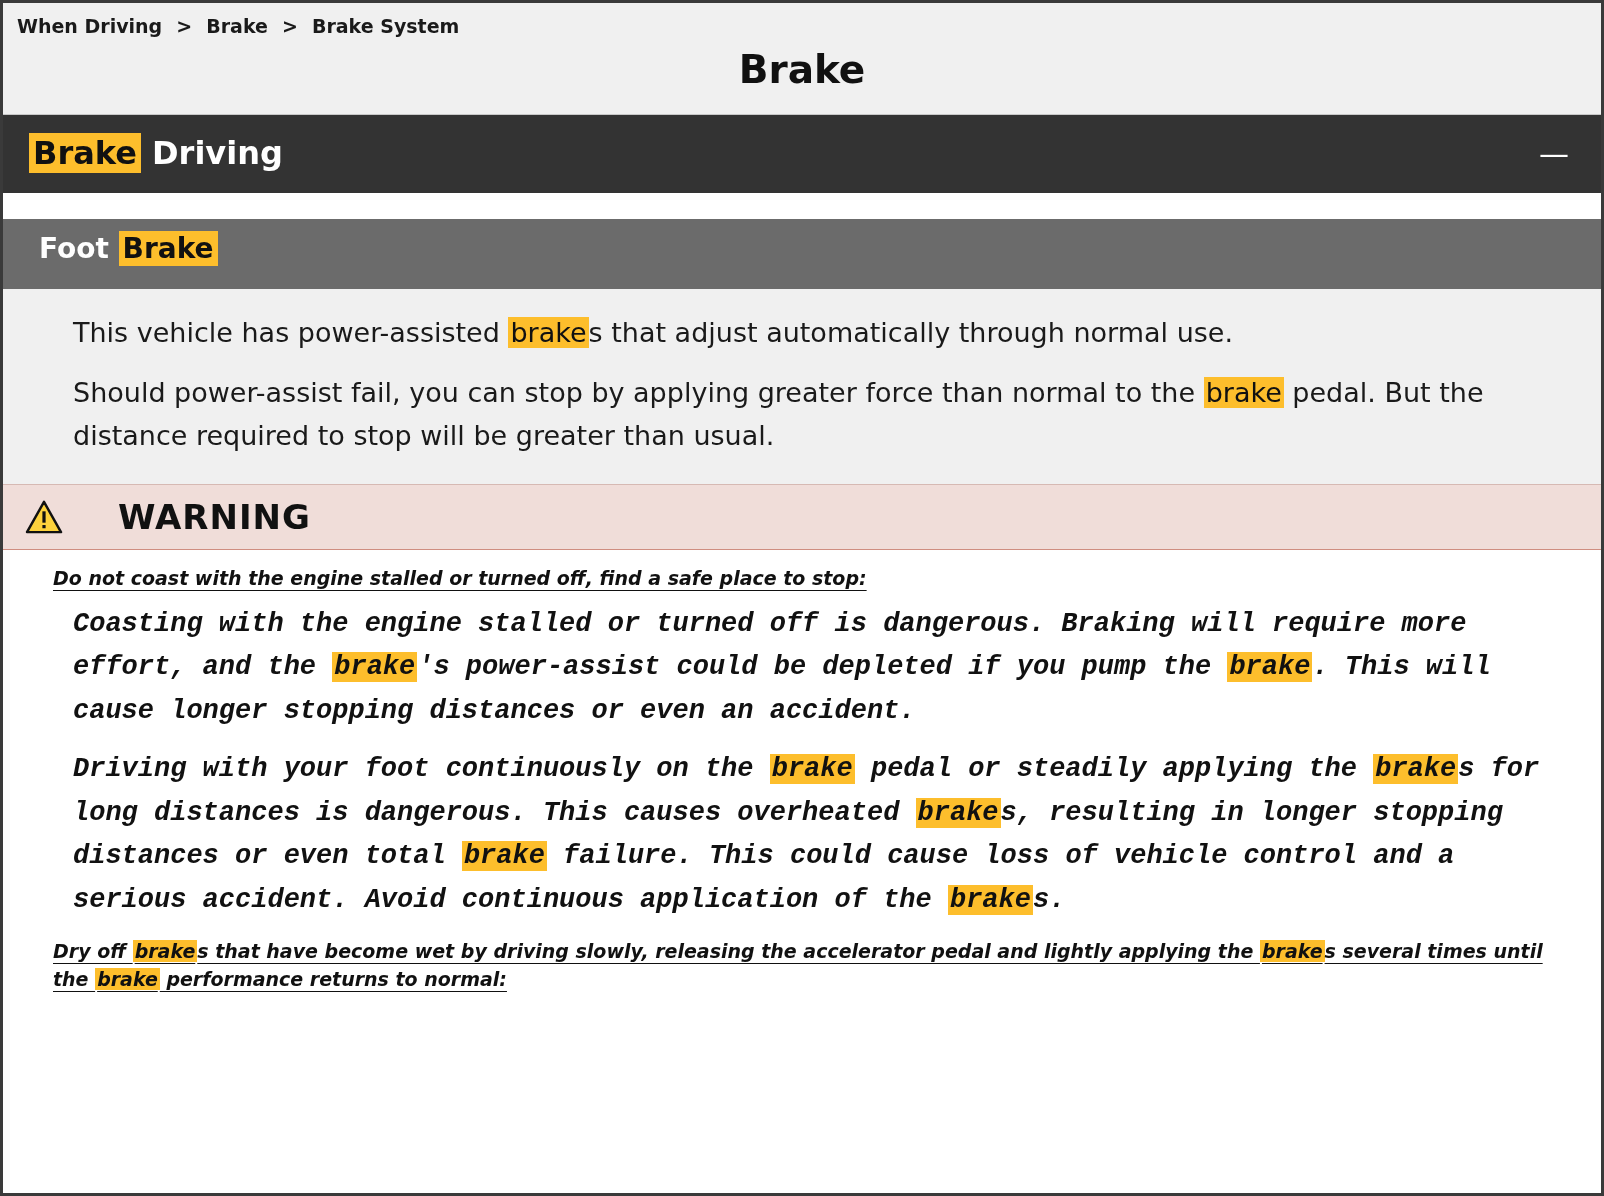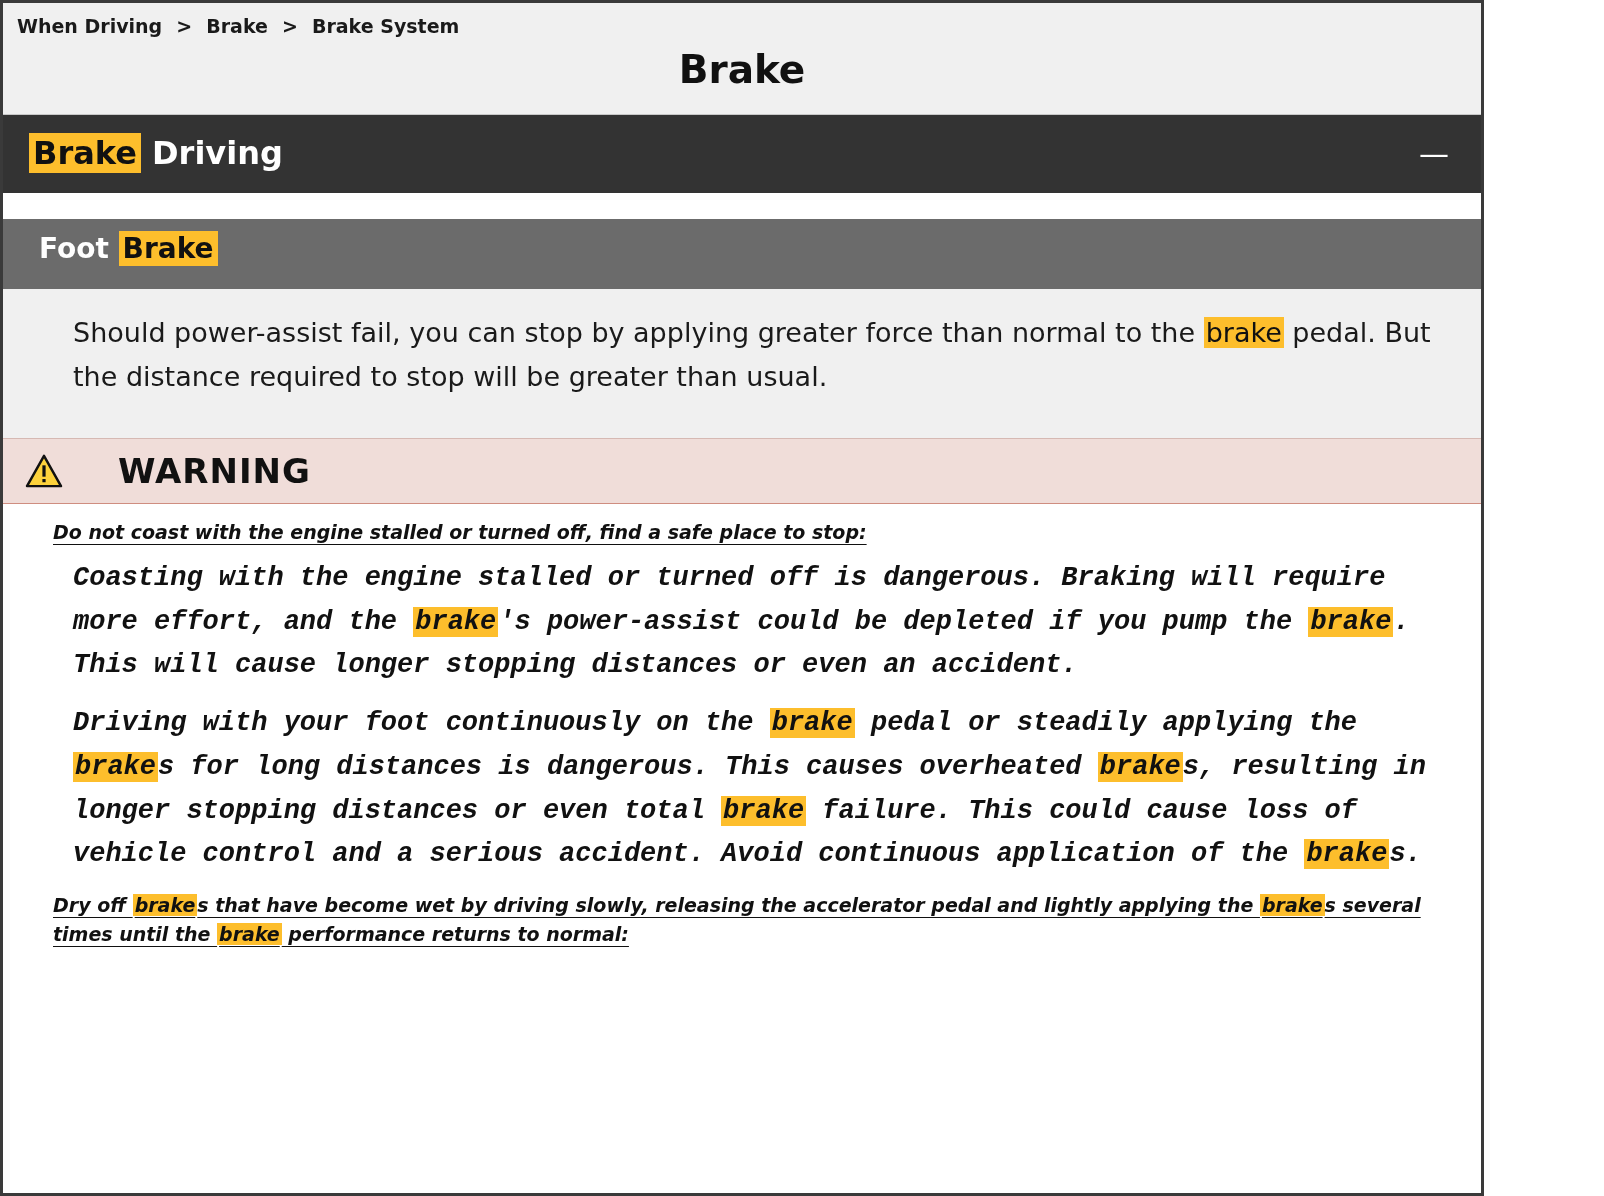--- a/index.html
+++ b/index.html
@@ -8,21 +8,21 @@
     background: #ffffff;
   }
   body {
     width: 1604px;
     height: 1196px;
     font-family: "DejaVu Sans", sans-serif;
     overflow: hidden;
   }
   .page {
     position: relative;
-    width: 1484px;
+    width: 1604px;
     height: 1196px;
     box-sizing: border-box;
     border: 3px solid #3a3a3a;
     background: #ffffff;
     overflow: hidden;
   }
 
   
   .top-area {
     background: #f0f0f0;
@@ -96,21 +96,21 @@
     background: #f0f0f0;
     padding: 22px 34px 26px 70px;
   }
   .body-block p {
     margin: 0 0 16px 0;
     font-size: 27px;
     line-height: 1.62;
     color: #1a1a1a;
   }
   .body-block p:last-child {
-    margin-bottom: 14px;
+    margin-bottom: 0;
   }
 
   
   .warning-bar {
     background: #f0ddd9;
     border-top: 1px solid #d6b9b3;
     border-bottom: 1px solid #cf8d80;
     padding: 12px 0 12px 22px;
     display: flex;
     align-items: center;
@@ -192,20 +192,21 @@
   <div class="section-header">
     <div class="title"><span class="hl-dark">Brake</span><span> Driving</span></div>
     <div class="collapse-btn">—</div>
   </div>
 
   <div class="spacer-strip"></div>
 
   <div class="sub-header"><span>Foot </span><span class="hl-dark">Brake</span></div>
 
   <div class="body-block">
+    <p><span>This vehicle has power-assisted </span><span class="hl">brake</span><span>s that adjust automatically through normal use.</span></p>
     <p><span>Should power-assist fail, you can stop by applying greater force than normal to the </span><span class="hl">brake</span><span> pedal. But the distance required to stop will be greater than usual.</span></p>
   </div>
 
   <div class="warning-bar">
     <svg class="warn-tri" viewBox="0 0 40 36">
       <polygon points="20,2 38,34 2,34" fill="#fdd23c" stroke="#111111" stroke-width="2.6" stroke-linejoin="round"></polygon>
       <rect x="18.3" y="12" width="3.4" height="12" fill="#111111"></rect>
       <rect x="18.3" y="26.5" width="3.4" height="3.4" fill="#111111"></rect>
     </svg>
     <span class="label">WARNING</span>

